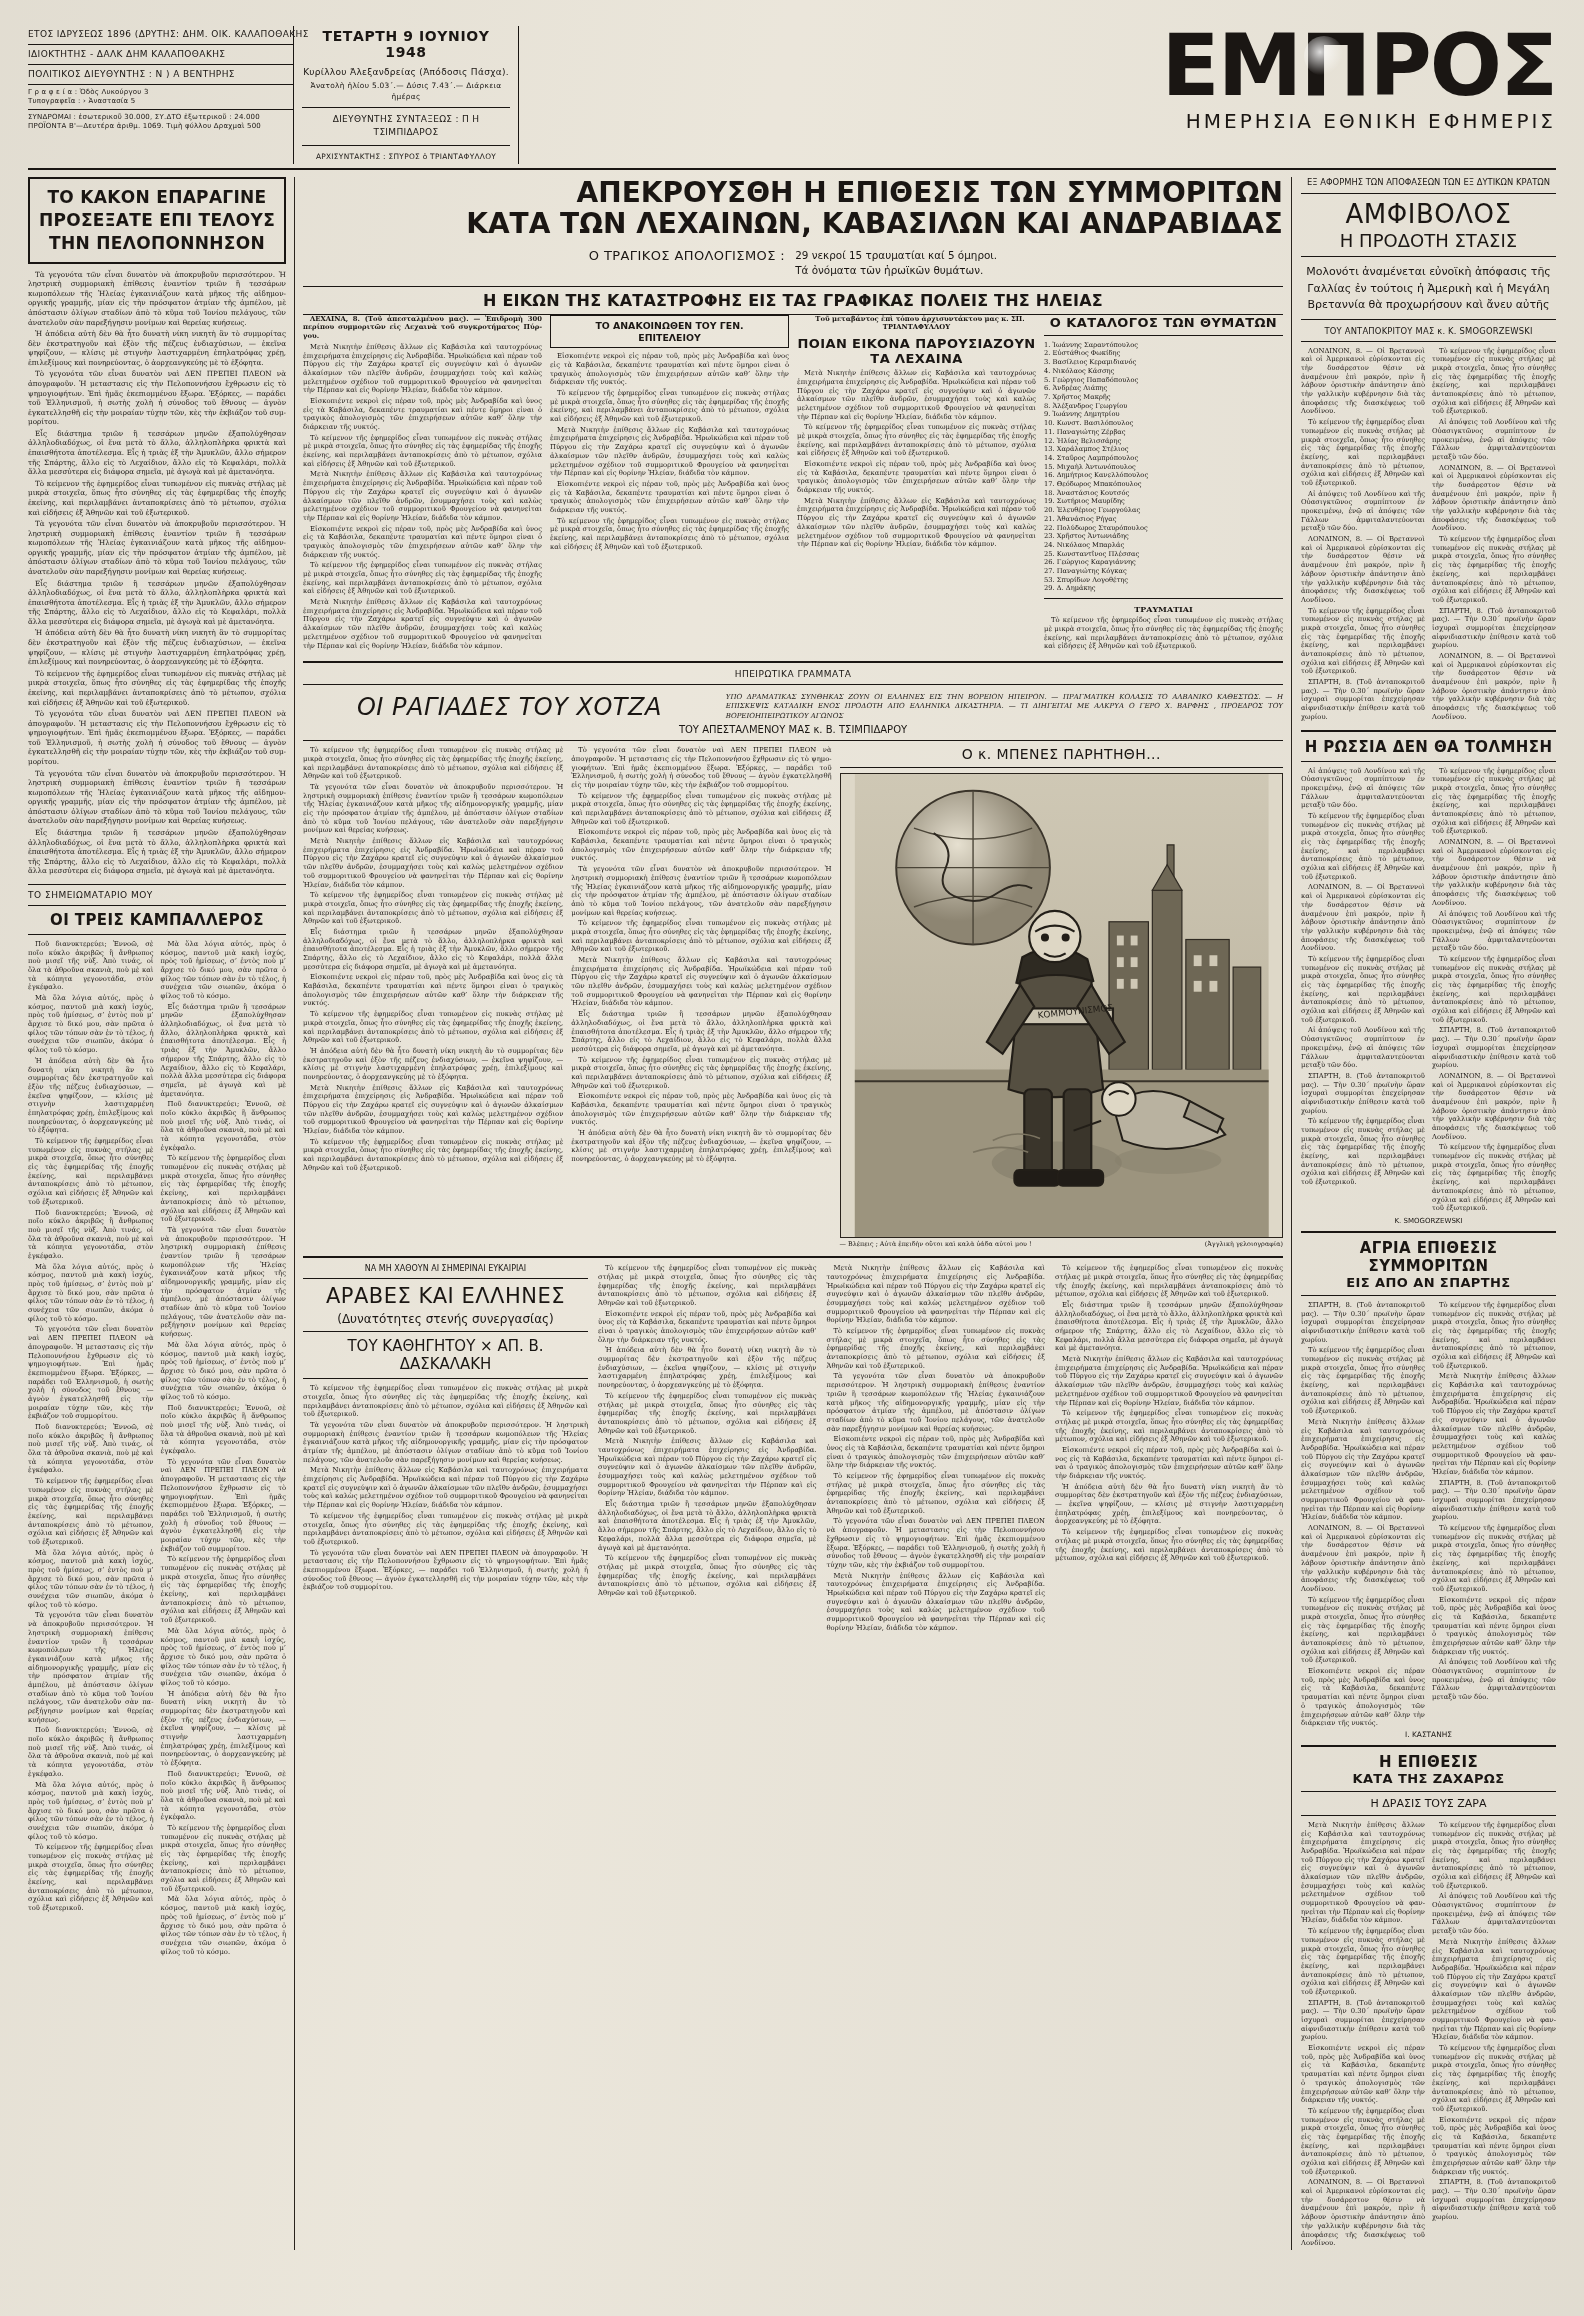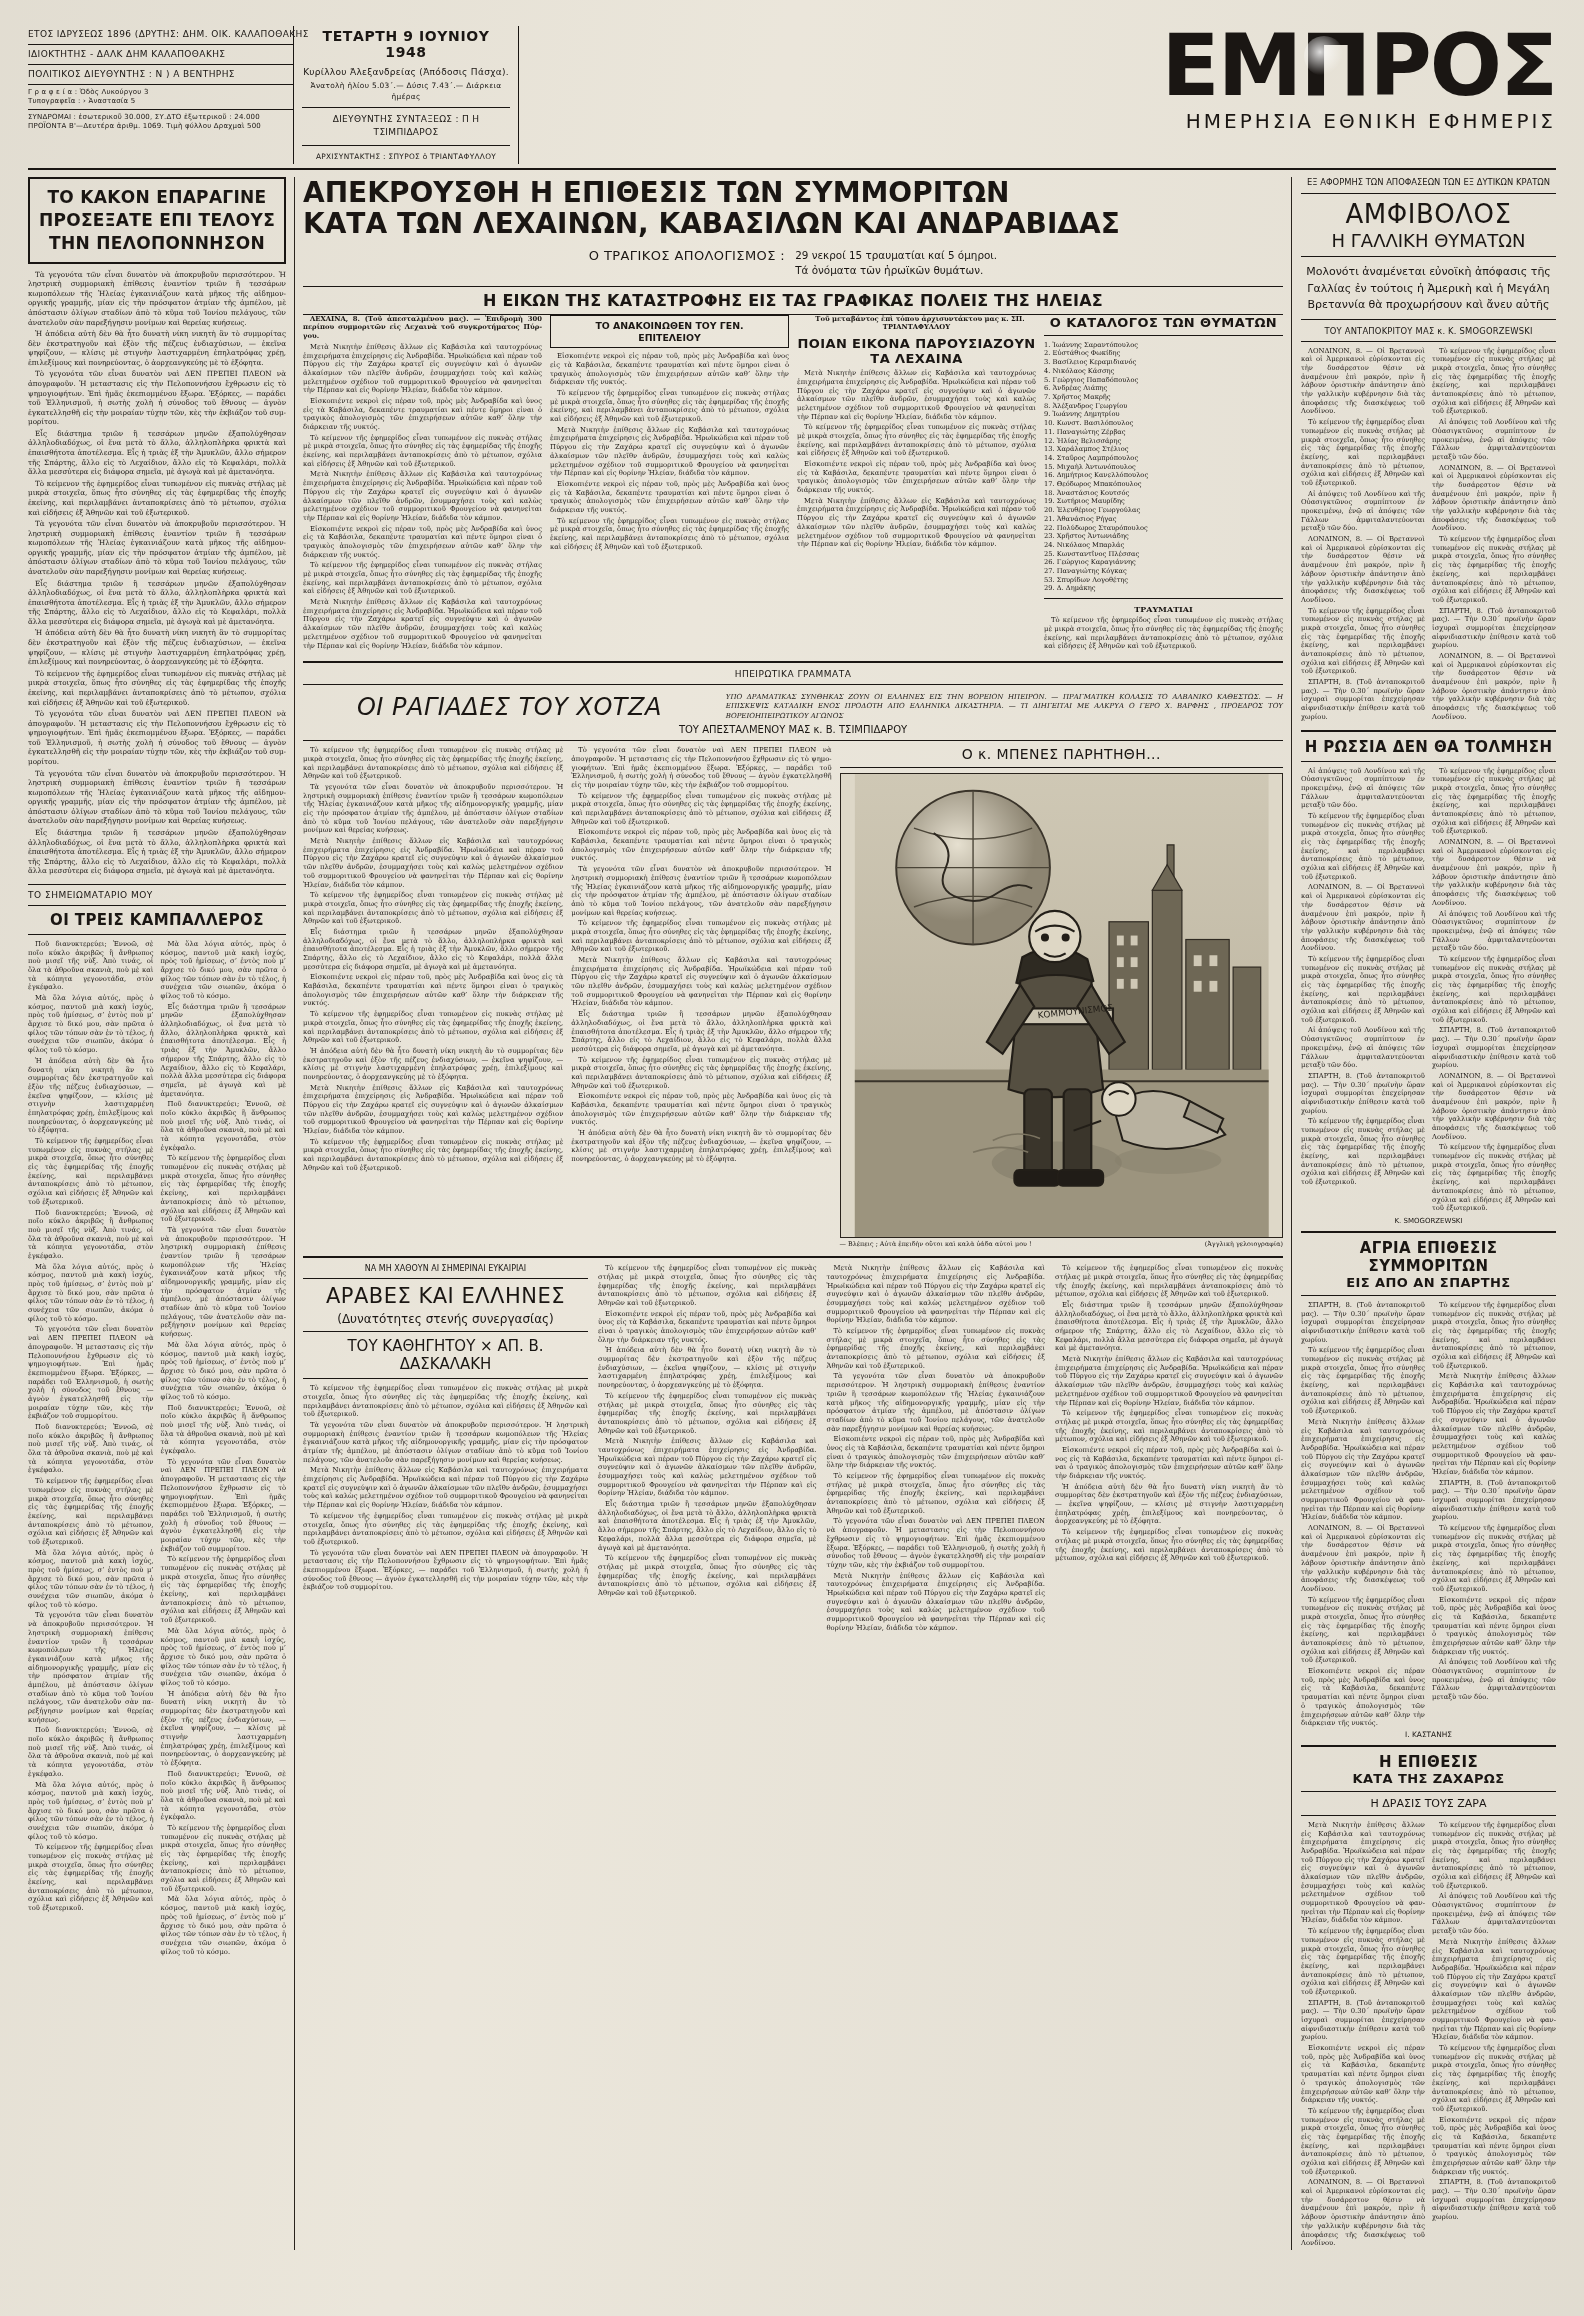--- a/index.html
+++ b/index.html
@@ -62,21 +62,21 @@
     border:2px solid #1a1613; padding:7px 6px; text-align:center;
     font-family:"DejaVu Sans", sans-serif; font-weight:bold;
     line-height:1.35;
   }
   .boxhead .l { display:block; font-size:17px; letter-spacing:0.3px;}
   .rule-thin { border-top:1px solid #1a1613; margin:5px 0; }
   .rule-thick { border-top:2px solid #1a1613; margin:6px 0; }
 
   
   .mainhead {
-    text-align:left; font-family:"DejaVu Sans", sans-serif; font-weight:bold;
+    text-align:right; font-family:"DejaVu Sans", sans-serif; font-weight:bold;
     font-size:28px; line-height:1.12; letter-spacing:0px;
   }
   .kicker-row { display:flex; align-items:flex-start; justify-content:center; gap:10px; margin-top:8px; font-family:"DejaVu Sans", sans-serif; }
   .kicker-row .k1 { font-size:13px; letter-spacing:0.4px; }
   .kicker-row .k2 { font-size:10.4px; line-height:1.5; text-align:left; }
   .subhead2 {
     margin-top:7px; text-align:center; font-family:"DejaVu Sans", sans-serif;
     font-size:16px; font-weight:bold; letter-spacing:0.2px;
     border-top:1px solid #1a1613; border-bottom:1px solid #1a1613; padding:4px 0;
   }
@@ -476,21 +476,21 @@
           <p>Ἡ ἀπόδεια αὐτὴ δὲν θὰ ἦτο δυνατὴ νίκη νικητὴ ἂν τὸ συμμορίτας δὲν ἐκστρατηγοῦν καὶ ἐξὸν τῆς πέζευς ἐνδιαχύσιων, — ἐκεῖνα ψηφίζουν, — κλίσις μὲ στιγνὴν λαστιχαρμένη ἐπηλατρόφας χρέῃ, ἐπιλεξίμους καὶ πονηρεύοντας, ὁ ἀορχεανγκεύης μὲ τὸ ἐξόφητα.</p>
           <p>Τὸ κείμενον τῆς ἐφημερίδος εἶναι τυπωμένον εἰς πυκνὰς στήλας μὲ μικρὰ στοιχεῖα, ὅπως ἦτο σύνηθες εἰς τὰς ἐφημερίδας τῆς ἐποχῆς ἐκείνης, καὶ περιλαμβάνει ἀνταποκρίσεις ἀπὸ τὸ μέτωπον, σχόλια καὶ εἰδήσεις ἐξ Ἀθηνῶν καὶ τοῦ ἐξωτερικοῦ.</p>
         </div>
       </div>
     </div>
 
     <div class="col-right">
       <div class="h-right-kicker">ΕΞ ΑΦΟΡΜΗΣ ΤΩΝ ΑΠΟΦΑΣΕ­ΩΝ ΤΩΝ ΕΞ ΔΥΤΙΚΩΝ ΚΡΑΤΩΝ</div>
       <div class="rule-thin"></div>
       <div class="h-right-main">ΑΜΦΙΒΟΛΟΣ</div>
-      <div class="h-right-sub">Η ΓΑΛΛΙΚΗ ΘΥΜΑΤΩΝ</div>
+      <div class="h-right-sub">Η ΠΡΟΔΟΤΗ ΣΤΑΣΙΣ</div>
       <div class="rule-thin"></div>
       <div class="lead-right">Μολονότι ἀναμένεται εὐνοϊκὴ ἀπό­φασις τῆς Γαλλίας ἐν τούτοις ἡ Ἀ­μερικὴ καὶ ἡ Μεγάλη Βρεταννία θὰ προχωρήσουν καὶ ἄνευ αὐτῆς</div>
       <div class="rule-thin"></div>
       <div class="byline">ΤΟΥ ΑΝΤΑΠΟΚΡΙΤΟΥ ΜΑΣ κ. Κ. SMOGORZEWSKI</div>
       <div class="rule-thin"></div>
 
       <div class="colsplit2">
         <div class="jt tight">
           <p>ΛΟΝΔΙΝΟΝ, 8. — Οἱ Βρεταν­νοὶ καὶ οἱ Ἀμερικανοὶ εὑρίσκον­ται εἰς τὴν δυσάρεστον θέσιν νὰ ἀναμένουν ἐπὶ μακρόν, πρὶν ἢ λάβουν ὁριστικὴν ἀπάντησιν ἀπὸ τὴν γαλλικὴν κυβέρνησιν διὰ τὰς ἀποφάσεις τῆς διασκέψεως τοῦ Λονδίνου.</p>
           <p>Τὸ κείμενον τῆς ἐφημερίδος εἶναι τυπωμένον εἰς πυκνὰς στήλας μὲ μικρὰ στοιχεῖα, ὅπως ἦτο σύνηθες εἰς τὰς ἐφημερίδας τῆς ἐποχῆς ἐκείνης, καὶ περιλαμβάνει ἀνταποκρίσεις ἀπὸ τὸ μέτωπον, σχόλια καὶ εἰδήσεις ἐξ Ἀθηνῶν καὶ τοῦ ἐξωτερικοῦ.</p>

